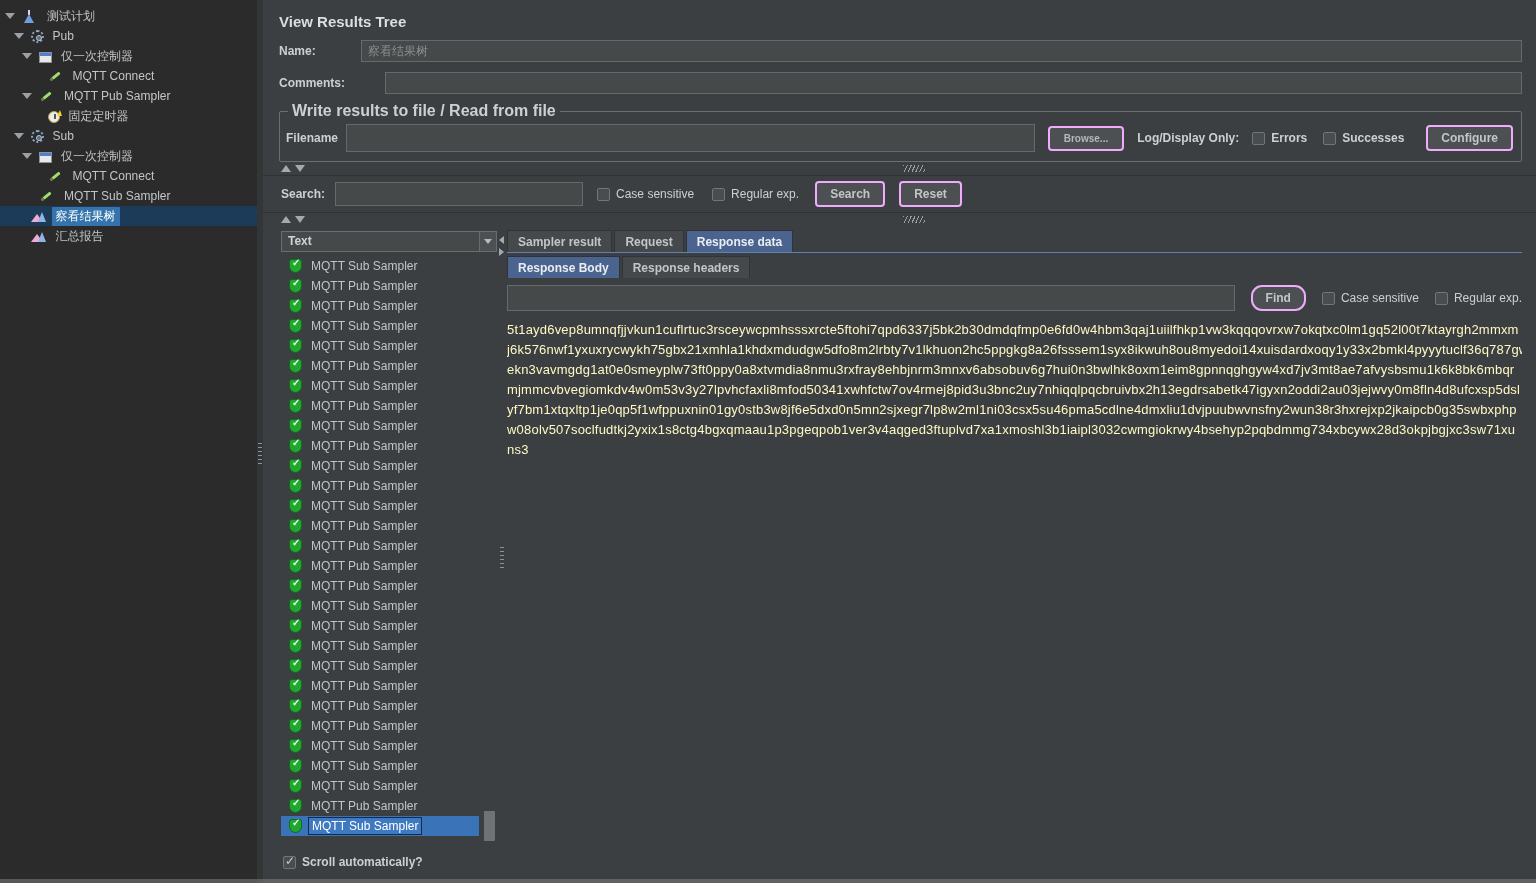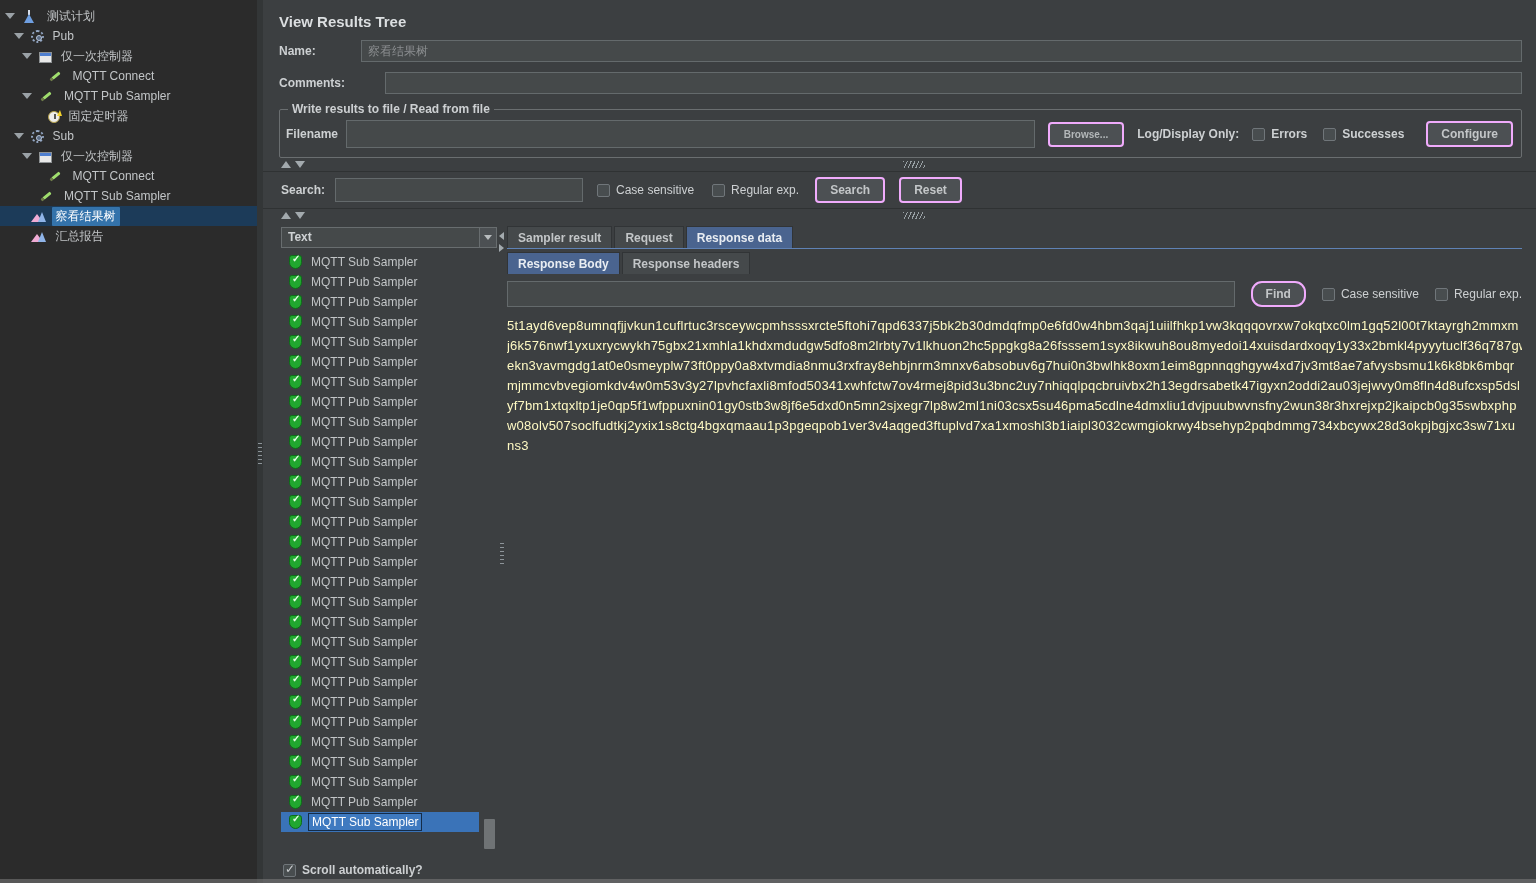--- a/index.html
+++ b/index.html
@@ -38,42 +38,42 @@
   .main{flex:1;display:flex;flex-direction:column;overflow:hidden;}
   .ptitle{font-size:15px;font-weight:bold;color:#dcdfe1;padding:13px 0 0 16px;}
   .frow{display:flex;align-items:center;padding:0 14px 0 16px;}
   .flabel{width:82px;flex:none;font-size:12px;font-weight:bold;color:#cdd0d2;}
   .tinput{flex:1;height:22px;background:#45494a;border:1px solid #646a6c;color:#bdc0c2;font-size:12px;
     font-family:inherit;padding:0 6px;outline:none;}
   .tinput.dim{color:#8b8e90;}
   .row-name{margin-top:10px;}
   .row-comments{margin-top:10px;gap:24px;}
   fieldset.filegroup{margin:8px 14px 0 16px;border:1px solid #6a6e70;border-radius:2px;padding:4px 8px 9px 6px;}
-  fieldset.filegroup legend{font-size:12px;font-weight:bold;color:#cdd0d2;padding:0 4px;margin-left:2px;}
+  fieldset.filegroup legend{font-size:16px;font-weight:bold;color:#cdd0d2;padding:0 4px;margin-left:2px;}
   .fg-inner{display:flex;align-items:center;}
   .fg-inner .flabel{width:auto;margin-right:8px;}
   .btn{background:#4c5053;border:2px solid #f0abfc;border-radius:4px;color:#c3c6c8;font-size:12px;
     font-weight:bold;padding:4px 13px;font-family:inherit;cursor:default;white-space:nowrap;}
   .btn.small{font-size:10px;padding:5px 14px;color:#b4b8ba;}
   .cb{width:13px;height:13px;background:#484d4f;border:1px solid #70767a;border-radius:2px;flex:none;
     display:inline-block;position:relative;margin-right:6px;}
   .cb.checked::after{content:'✓';position:absolute;left:1px;top:-3px;font-size:12px;color:#c9ccce;}
   .cblabel{font-size:12px;font-weight:bold;color:#cdd0d2;white-space:nowrap;}
   .splitbar{height:13px;position:relative;display:flex;align-items:center;padding-left:18px;flex:none;}
   .oneTouch{display:flex;gap:4px;align-items:center;}
   .tri-up{border-left:5px solid transparent;border-right:5px solid transparent;border-bottom:7px solid #a3aaae;}
   .tri-down{border-left:5px solid transparent;border-right:5px solid transparent;border-top:7px solid #a3aaae;}
   .grip{position:absolute;left:640px;top:3px;width:22px;height:7px;
     background:repeating-linear-gradient(115deg,#98a0a4 0 1px,transparent 1px 3.5px);}
   .searchbar{height:38px;display:flex;align-items:center;padding:0 14px 0 18px;border-top:1px solid #2f3233;
     border-bottom:1px solid #2f3233;flex:none;}
   .searchbar .flabel{width:auto;margin-right:10px;}
   .searchbar .tinput{flex:none;width:248px;height:24px;}
   
-  .bottom{flex:1;display:flex;padding:4px 8px 0 18px;overflow:hidden;}
+  .bottom{flex:1;display:flex;padding:4px 8px 8px 18px;overflow:hidden;}
   .listpane{width:216px;flex:none;display:flex;flex-direction:column;overflow:hidden;}
   .comborow{display:flex;align-items:center;height:22px;flex:none;}
   .combo{flex:1;height:21px;background:#45494a;border:1px solid #686d6f;color:#cfd2d4;font-size:12px;
     font-weight:bold;display:flex;align-items:center;padding:0 6px;}
   .combobtn{width:17px;height:21px;background:#4c5053;border:1px solid #686d6f;border-left:none;
     display:flex;align-items:center;justify-content:center;}
   .combobtn::after{content:'';border-left:4px solid transparent;border-right:4px solid transparent;border-top:5px solid #b8bcbe;}
   .list{flex:1;position:relative;overflow:hidden;margin-top:4px;}
   .srow{height:20px;display:flex;align-items:center;font-size:12px;color:#c2c5c7;margin-right:18px;padding-left:8px;}
   .srow .slabel{padding:1px 3px;white-space:nowrap;}

